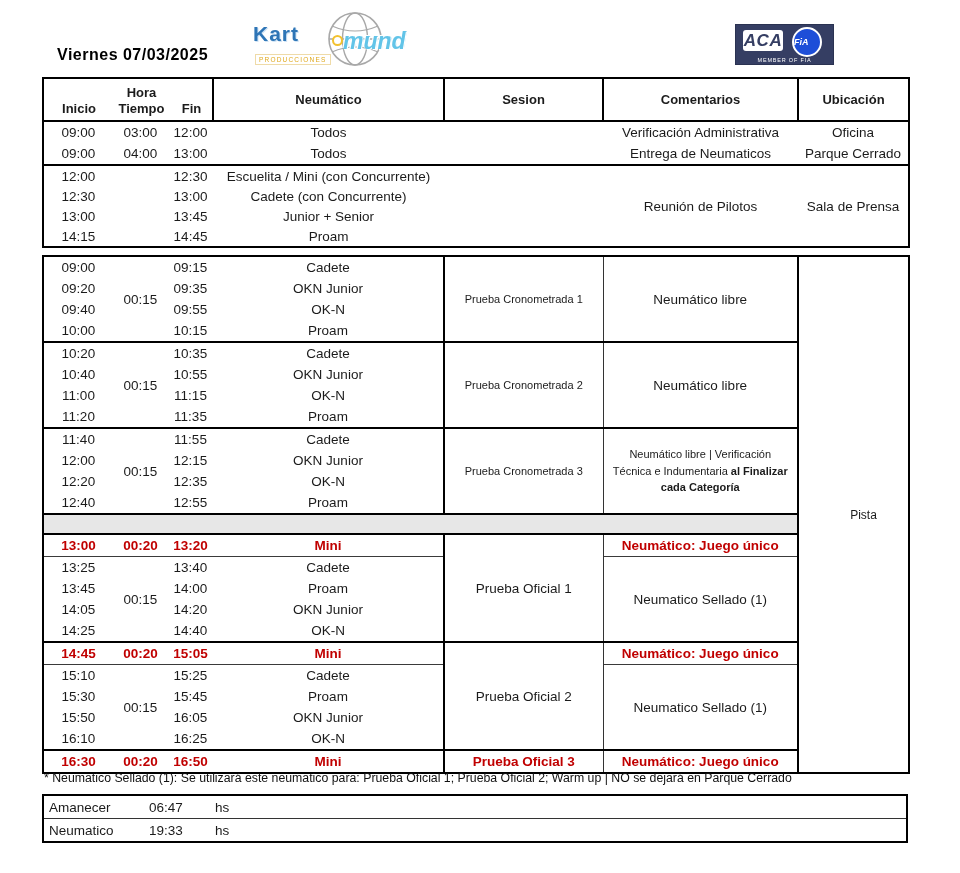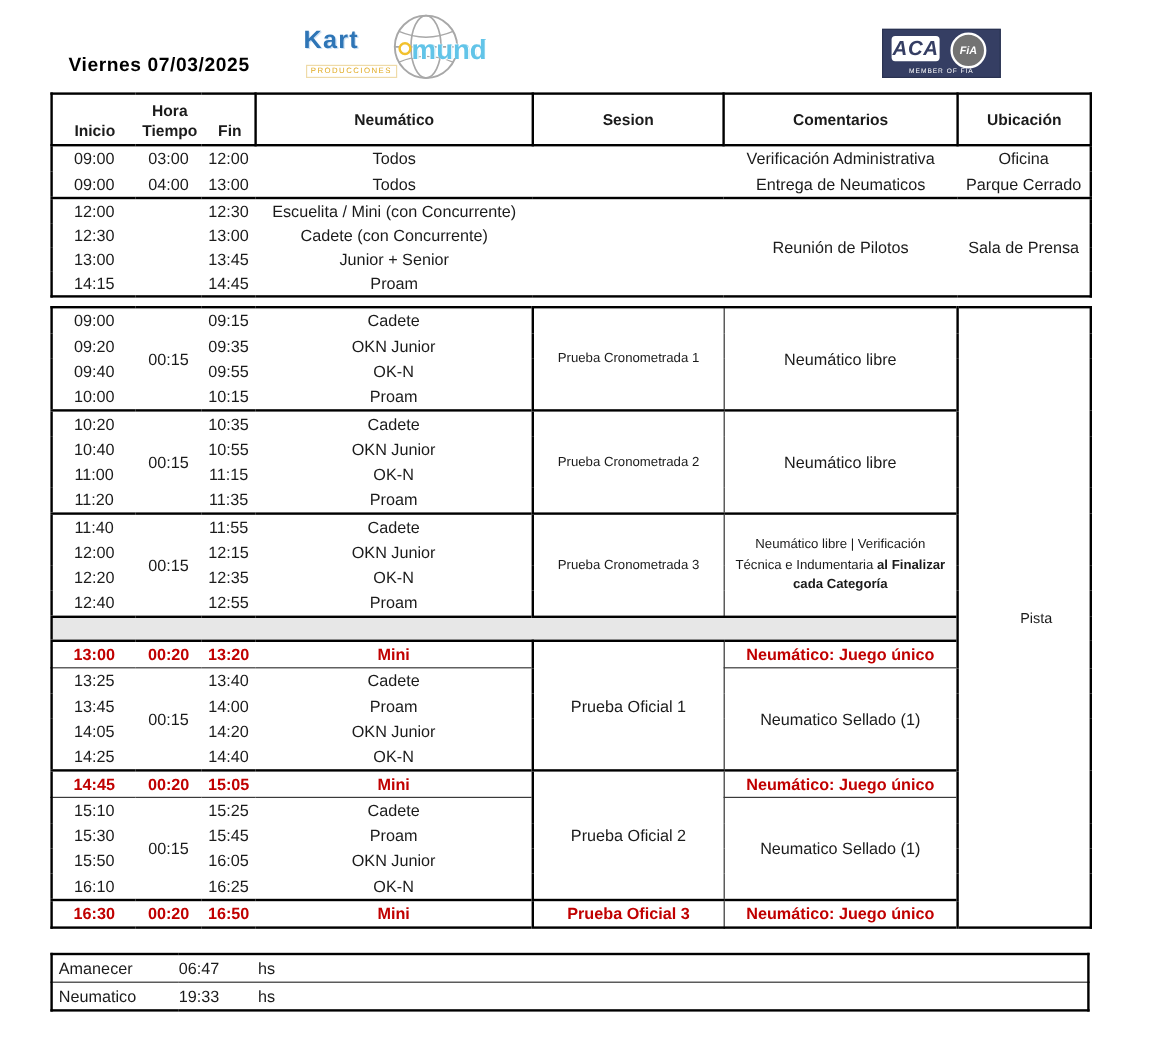--- a/index.html
+++ b/index.html
@@ -7,31 +7,31 @@
         font-family:"Liberation Sans",sans-serif;color:#1b1b1b;}
   
   .date-title{position:absolute;left:57px;top:46px;font-size:16px;font-weight:bold;
               letter-spacing:.5px;color:#000;}
   .kart-logo{position:absolute;left:253px;top:8px;width:150px;height:62px;}
   .globe{position:absolute;left:72px;top:2px;}
   .kart-word{position:absolute;left:0;top:14px;font-size:21px;font-weight:bold;
              color:#2e75b6;letter-spacing:1px;text-shadow:1px 1px 0 #cfe3f5;}
   .kart-dot{position:absolute;left:79px;top:27px;width:7px;height:7px;border-radius:50%;
             border:2px solid #f2c12e;background:#fff;}
-  .mund-word{position:absolute;left:90px;top:20px;font-size:23px;font-weight:bold;
+  .mund-word{position:absolute;left:90px;top:20px;font-size:23px;font-weight:bold;font-style:italic;
              color:#62c4e8;text-shadow:1px 1px 0 #fff,-1px -1px 0 #fff,1px 0 0 #9ad9f0;}
   .prod-label{position:absolute;left:2px;top:46px;font-size:6.5px;letter-spacing:1.2px;
               color:#e0a91f;border:1px solid #efdba8;background:#fff;padding:1px 3px;}
   .aca-logo{position:absolute;left:735px;top:24px;width:97px;height:39px;background:#353e63;
             border:1px solid #2a3251;}
   .aca-emblem{position:absolute;left:7px;top:5px;width:40px;height:21px;background:#fff;
               border-radius:3px;display:flex;align-items:center;justify-content:center;}
   .aca-emblem span{font-size:17px;font-weight:bold;font-style:italic;color:#353e63;letter-spacing:.5px;}
   .fia-roundel{position:absolute;left:56px;top:2px;width:26px;height:26px;border-radius:50%;
-               background:#737373;border:2px solid #fff;display:flex;align-items:center;justify-content:center;}
+               background:#1d4ed8;border:2px solid #fff;display:flex;align-items:center;}
   .fia-roundel span{font-size:9px;font-weight:bold;font-style:italic;color:#fff;}
   .member-label{position:absolute;left:0;bottom:1px;width:100%;text-align:center;
                 font-size:5.5px;color:#fff;letter-spacing:.8px;}
   
   table.sched{position:absolute;left:42px;border-collapse:collapse;table-layout:fixed;
               width:866px;border:2px solid #000;}
   table.t1{top:77px;}
   table.t2{top:255px;}
   .sched td{padding:0;text-align:center;vertical-align:middle;font-size:13.5px;
             height:21px;color:#1b1b1b;overflow:hidden;}
@@ -323,20 +323,21 @@
       <td class="r">16:30</td>
       <td class="r">00:20</td>
       <td class="r">16:50</td>
       <td class="r bR2">Mini</td>
       <td class="r bR1">Prueba Oficial 3</td>
       <td class="r bR2">Neumático: Juego único</td>
     </tr>
   </tbody>
     </table>
 
+  <div class="footnote">* Neumatico Sellado (1): Se utilizará este neumatico para: Prueba Oficial 1; Prueba Oficial 2; Warm up | NO se dejará en Parque Cerrado</div>
 
   <table class="sun">
     <tbody>
         <tr class="first">
       <td class="sl">Amanecer</td>
       <td class="st">06:47</td>
       <td class="su">hs</td>
       <td></td>
     </tr>
     <tr>

